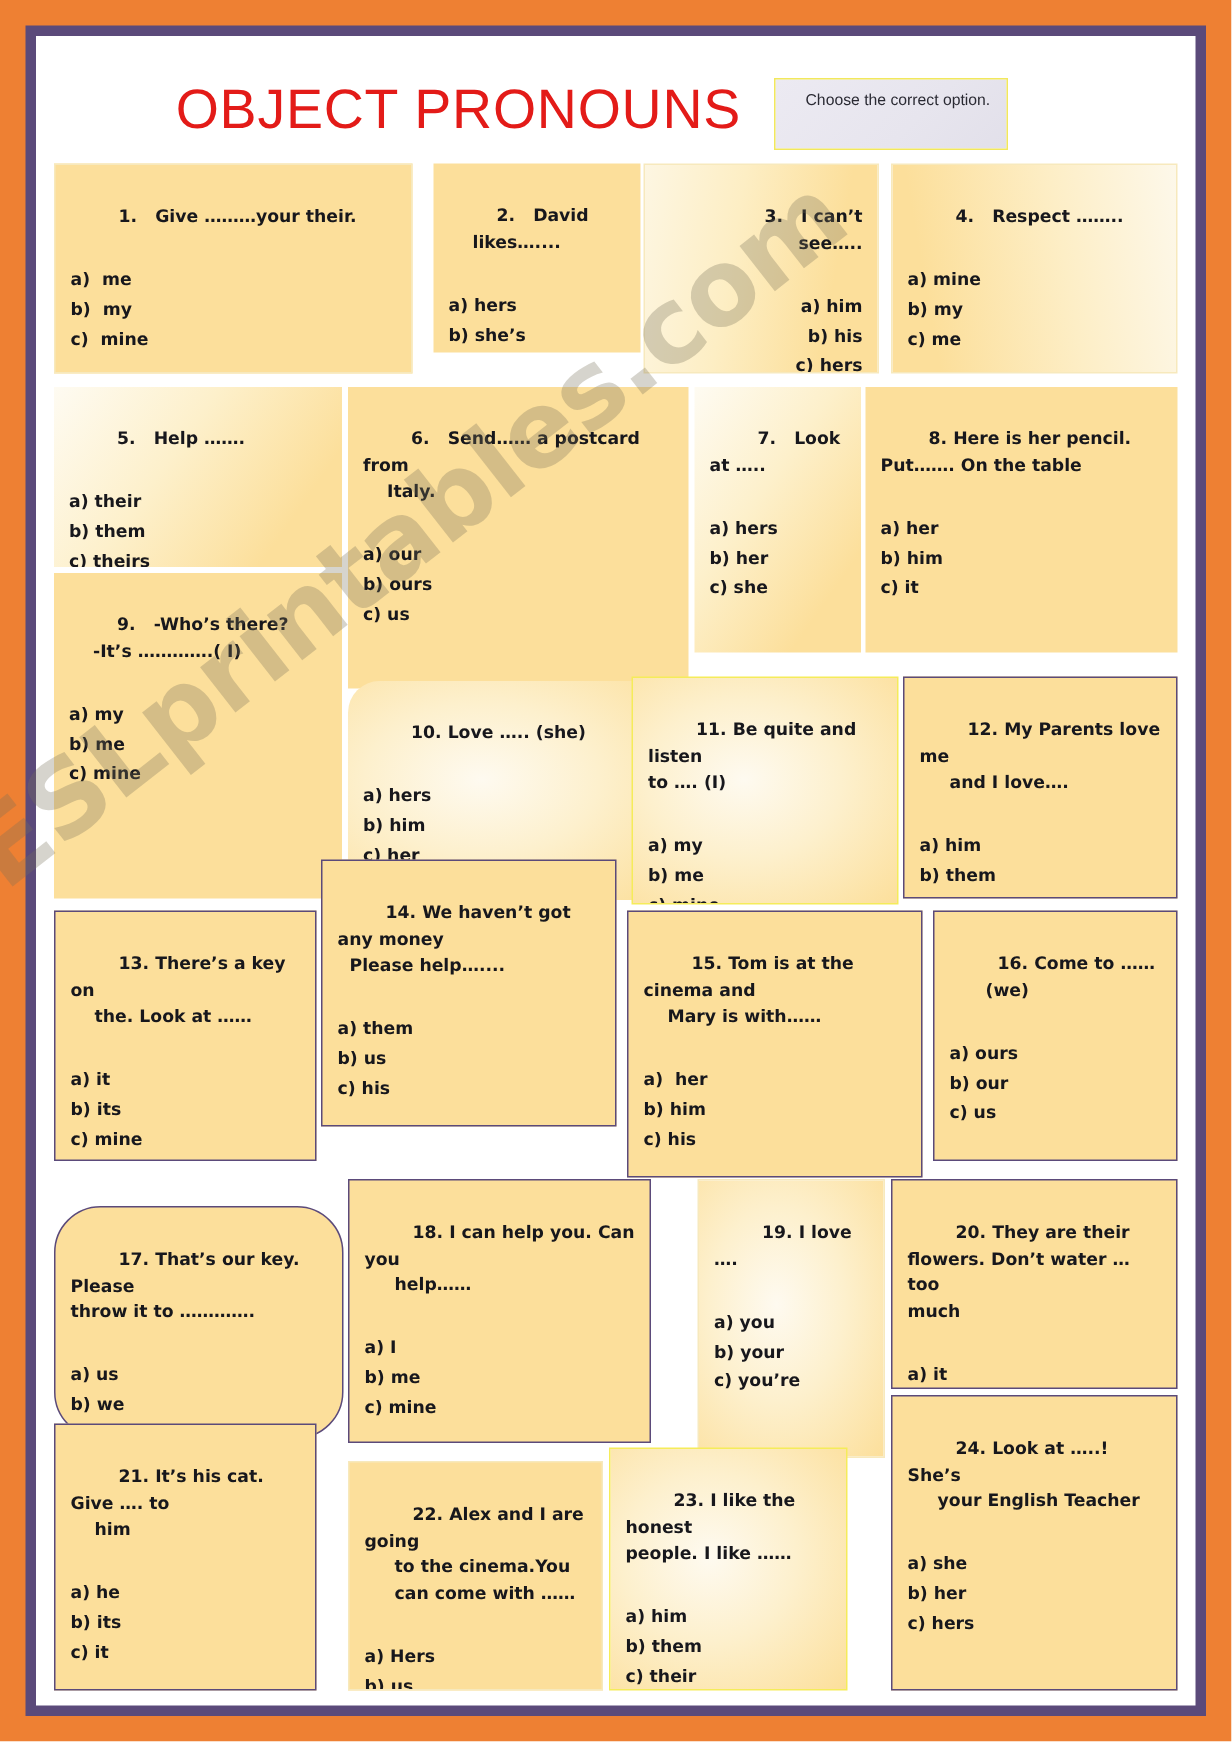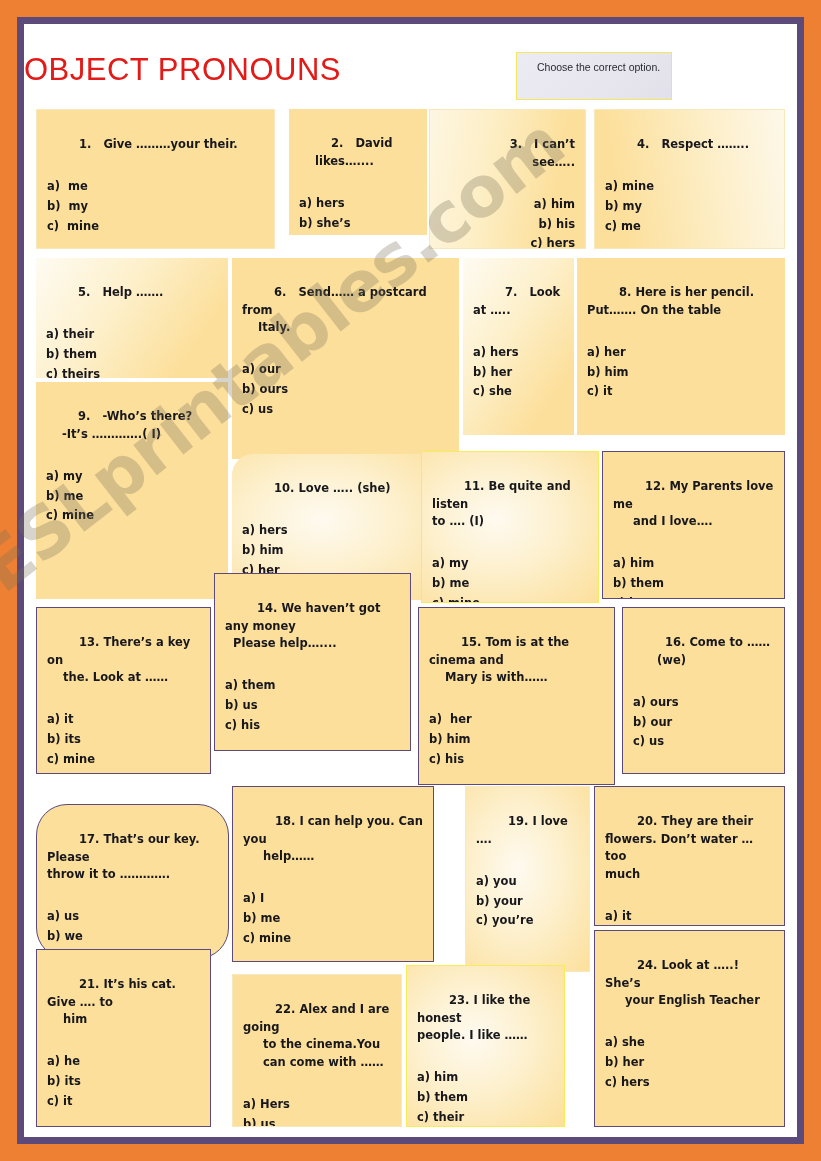--- a/index.html
+++ b/index.html
@@ -35,24 +35,24 @@
     height: 1113px;
     background: #ffffff;
   }
 
   
   #title {
     position: absolute;
     left: 0;
     top: 28px;
     width: 470px;
-    text-align: left;
+    text-align: right;
     color: #e31b18;
     font-family: "Liberation Sans", sans-serif;
-    font-size: 31px;
+    font-size: 37px;
     font-weight: 400;
     letter-spacing: 0.5px;
     white-space: nowrap;
   }
   #instruction-box {
     position: absolute;
     left: 492px;
     top: 28px;
     width: 156px;
     height: 48px;

